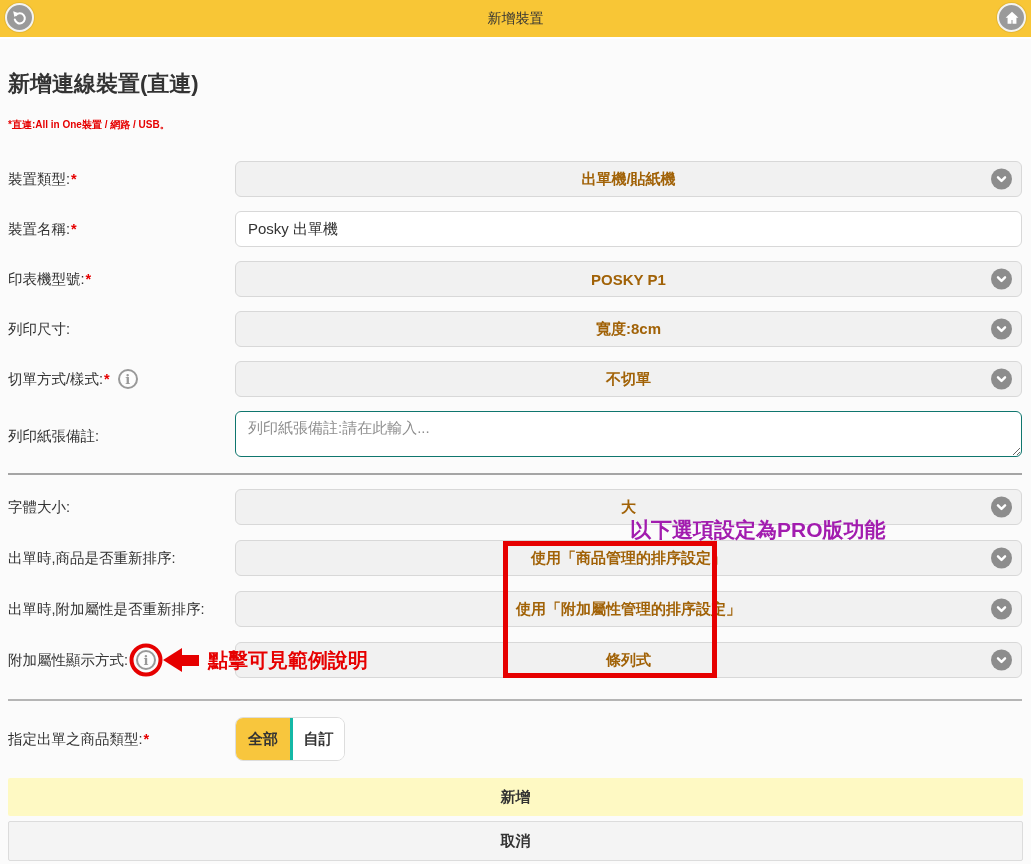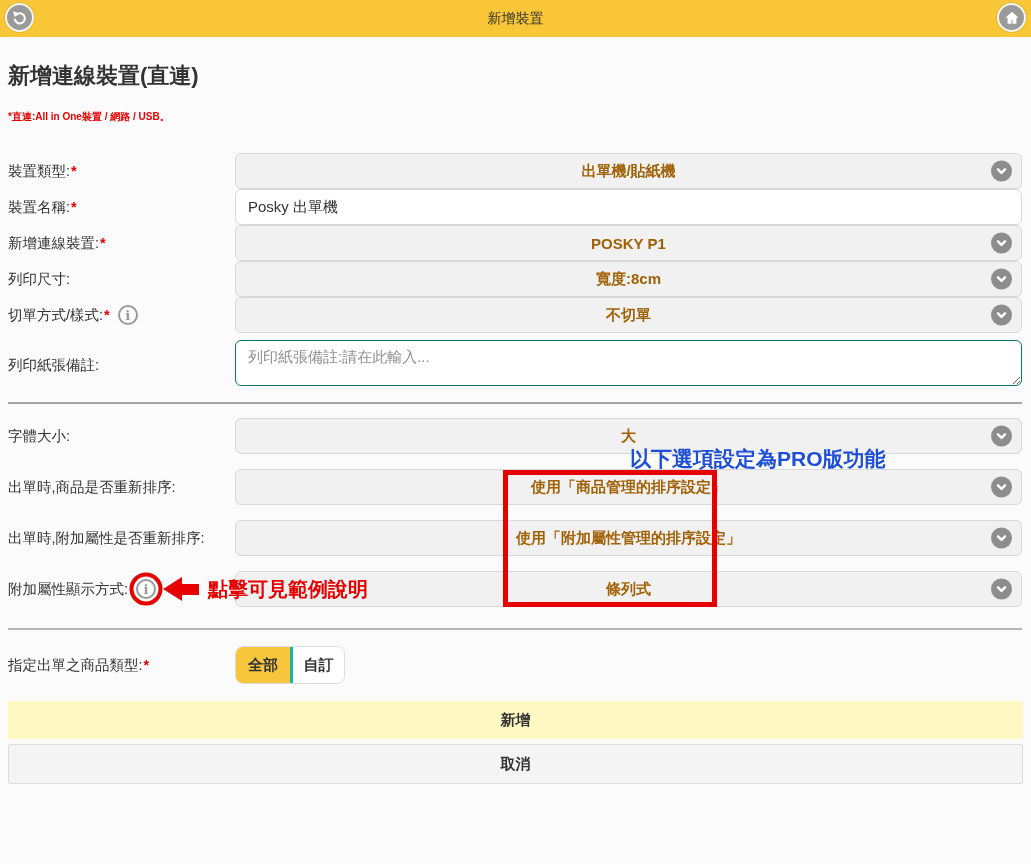--- a/index.html
+++ b/index.html
@@ -27,24 +27,24 @@
     border:2px solid #f3f3f0;
     box-shadow:0 0 0 1px rgba(0,0,0,.07);
     display:flex;align-items:center;justify-content:center;
     padding:0;cursor:pointer;box-sizing:border-box;
   }
   .circle-btn.left{left:5px;}
   .circle-btn.right{right:5px;}
   .circle-btn svg{display:block;}
   
   .content{padding:0 9px 0 8px;}
-  .page-title{font-size:22px;font-weight:bold;margin:24px 0 0 0;line-height:26px;}
+  .page-title{font-size:22px;font-weight:bold;margin:32px 0 0 0;line-height:26px;}
   .page-note{margin:21px 0 0 0;font-size:10px;font-weight:bold;color:#e60000;}
   .form{margin-top:29px;}
-  .row{display:flex;align-items:center;min-height:36px;}
+  .row{display:flex;align-items:center;min-height:36px;margin-bottom:14px;}
   .label{
     flex:0 0 227px;width:227px;
     font-size:14.5px;color:#333;
     display:flex;align-items:center;white-space:nowrap;
   }
   .label > *{flex-shrink:0;}
   .req{color:#e60000;font-weight:bold;margin-left:1px;vertical-align:2px;}
   .control{flex:1;position:relative;min-width:0;}
   
   .select{
@@ -95,32 +95,32 @@
   .red-arrow{display:flex;align-items:center;margin-left:7px;}
   .arrow-head{width:0;height:0;border-top:12px solid transparent;border-bottom:12px solid transparent;border-right:19px solid #e60000;}
   .arrow-tail{width:17px;height:11px;background:#e60000;}
   .hint-text{margin-left:9px;font-size:20px;font-weight:bold;color:#e60000;position:relative;z-index:5;}
   
   .pro-section{position:relative;margin-top:14px;}
   .pro-section .row{margin-bottom:15px;}
   .pro-section .row:last-child{margin-bottom:0;}
   .pro-note{
     position:absolute;left:622px;top:27px;
-    font-size:21px;font-weight:bold;color:#1d4ed8;
+    font-size:21px;font-weight:bold;color:#a21caf;
     white-space:nowrap;z-index:6;
   }
   .red-box{
     position:absolute;left:495px;top:52px;width:214px;height:137px;
     border:5px solid #e60000;box-sizing:border-box;
     pointer-events:none;z-index:6;
   }
   
   .row-seg{margin-top:16px;margin-bottom:0;min-height:38px;}
   .seg{
-    display:inline-flex;height:38px;
+    display:inline-flex;height:44px;
     background:#fff;border:1px solid #ddd;border-radius:8px;
     overflow:hidden;box-sizing:border-box;
   }
   .seg-btn{
     width:54px;border:none;background:#fff;cursor:pointer;
     font-size:15px;font-weight:bold;color:#333;
     font-family:"Liberation Sans","DejaVu Sans",sans-serif;
     display:flex;align-items:center;justify-content:center;padding:0;
   }
   .seg-btn.selected{background:#f8c63d;}
@@ -187,21 +187,21 @@
           <span>裝置名稱:</span>
             <span class="req">*</span>
         </div>
         <div class="control">
           <input class="text-input" type="text" value="Posky 出單機" style="">
         </div>
       </div>
 
       <div class="row">
         <div class="label">
-          <span>新增連線裝置:</span>
+          <span>印表機型號:</span>
             <span class="req">*</span>
         </div>
         <div class="control">
           <div class="select">
             <span>POSKY P1</span>
           </div>
           <span class="chev">
             <svg viewBox="0 0 14 14" width="13" height="13">
                 <path d="M3.2 5.2 7 9 10.8 5.2" fill="none" stroke="#fff" stroke-width="2.6" stroke-linecap="round" stroke-linejoin="round"></path>
               </svg>

